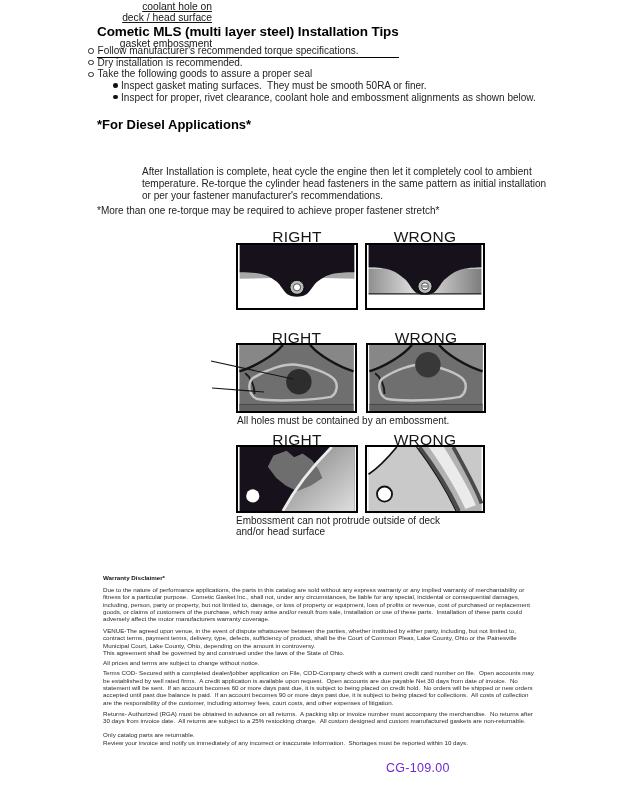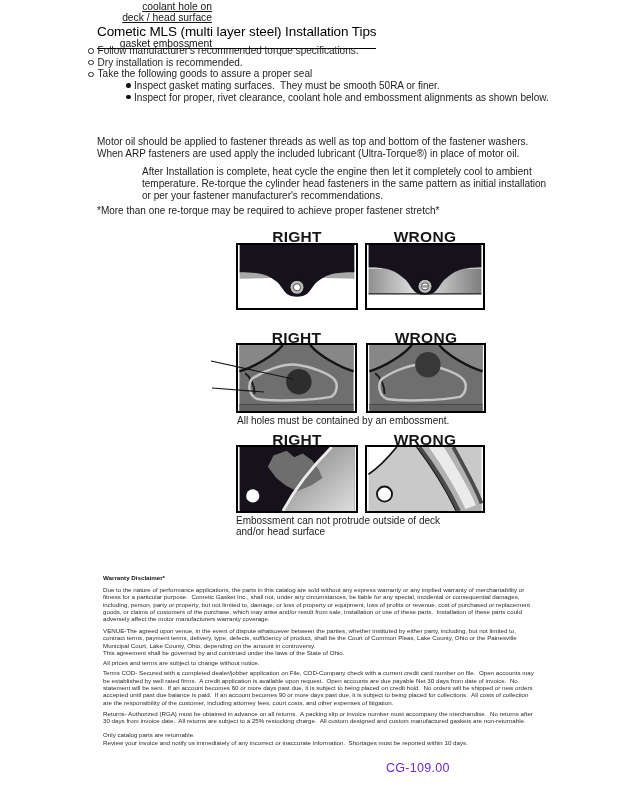--- a/index.html
+++ b/index.html
@@ -4,33 +4,33 @@
 <style>
   html,body{margin:0;padding:0;background:#ffffff;}
   .page{
     position:relative;width:618px;height:800px;background:#ffffff;
     font-family:"Liberation Sans","DejaVu Sans",sans-serif;color:#1d1d1d;overflow:hidden;
   }
   .abs{position:absolute;}
   .pw{white-space:pre-wrap;}
 
   .title{
-    left:97px;top:24px;font-size:13.5px;font-weight:normal;color:#000;
-    border-bottom:1.6px solid #000;padding-bottom:9px;letter-spacing:-0.1px;
+    left:97px;top:24px;font-size:13.5px;font-weight:bold;color:#000;
+    border-bottom:1.6px solid #000;padding-bottom:18px;letter-spacing:-0.1px;
   }
   .bullets{left:88px;top:45px;font-size:10px;line-height:11.7px;}
   .b-row{display:flex;align-items:flex-start;}
-  .b-row.sub{margin-left:38px;}
+  .b-row.sub{margin-left:25px;}
   .dot-open{flex:none;width:3.6px;height:3.6px;border:1px solid #2a2a2a;border-radius:50%;margin:3.2px 4px 0 0;}
   .dot-fill{flex:none;width:4.6px;height:4.6px;background:#111;border-radius:50%;margin:3px 3.5px 0 0;}
 
   .diesel-h{left:97px;top:117px;font-size:13px;font-weight:bold;color:#000;}
   .body-p{left:97px;font-size:10px;line-height:12px;}
 
-  .dg-label{font-size:15.5px;color:#161616;text-align:center;letter-spacing:0.3px;font-weight:bold;}
+  .dg-label{font-size:15.5px;color:#161616;text-align:center;letter-spacing:0.3px;}
   .panel{box-sizing:border-box;border:2px solid #000;background:#fff;z-index:1;}
   .panel svg{display:block;width:100%;height:100%;}
   .caption{font-size:10px;line-height:10.8px;color:#1b1b1b;}
 
   .callouts{left:85px;width:127px;text-align:right;font-size:10.3px;line-height:10.6px;color:#161616;}
   .pointer-overlay{left:200px;top:340px;z-index:2;pointer-events:none;}
 
   .warranty{left:103px;top:574px;width:445px;font-size:6.2px;line-height:7.35px;color:#2a2a2a;}
   .warranty .w-h{font-weight:bold;margin:0 0 4.5px 0;color:#111;}
   .warranty p{margin:0;}
@@ -65,22 +65,21 @@
     <div class="b-row sub">
       <span class="dot-fill"></span>
       <span class="pw">Inspect gasket mating surfaces.  They must be smooth 50RA or finer.</span>
     </div>
     <div class="b-row sub">
       <span class="dot-fill"></span>
       <span class="pw">Inspect for proper, rivet clearance, coolant hole and embossment alignments as shown below.</span>
     </div>
   </div>
 
-  <div class="abs body-p pw" style="top:136px;">Motor oil should be applied to fastener threads as well as top and bottom of the fastener washers.
-When ARP fasteners are used apply the included lubricant (Ultra-Torque®) in place of motor oil.</div>
+  <div class="abs diesel-h">*For Diesel Applications*</div>
   <div class="abs body-p pw" style="top:166px;margin-left:45px;">After Installation is complete, heat cycle the engine then let it completely cool to ambient
 temperature. Re-torque the cylinder head fasteners in the same pattern as initial installation
 or per your fastener manufacturer's recommendations.</div>
   <div class="abs body-p pw" style="top:205px;text-align:center;">*More than one re-torque may be required to achieve proper fastener stretch*</div>
 
   <div class="abs dg-label" style="left:236px;top:228px;width:122px;">RIGHT</div>
   <div class="abs dg-label" style="left:365px;top:228px;width:120px;">WRONG</div>
 
   <div class="abs panel" style="left:236px;top:243px;width:122px;height:67px;">
     <svg viewBox="0 0 122 67">

